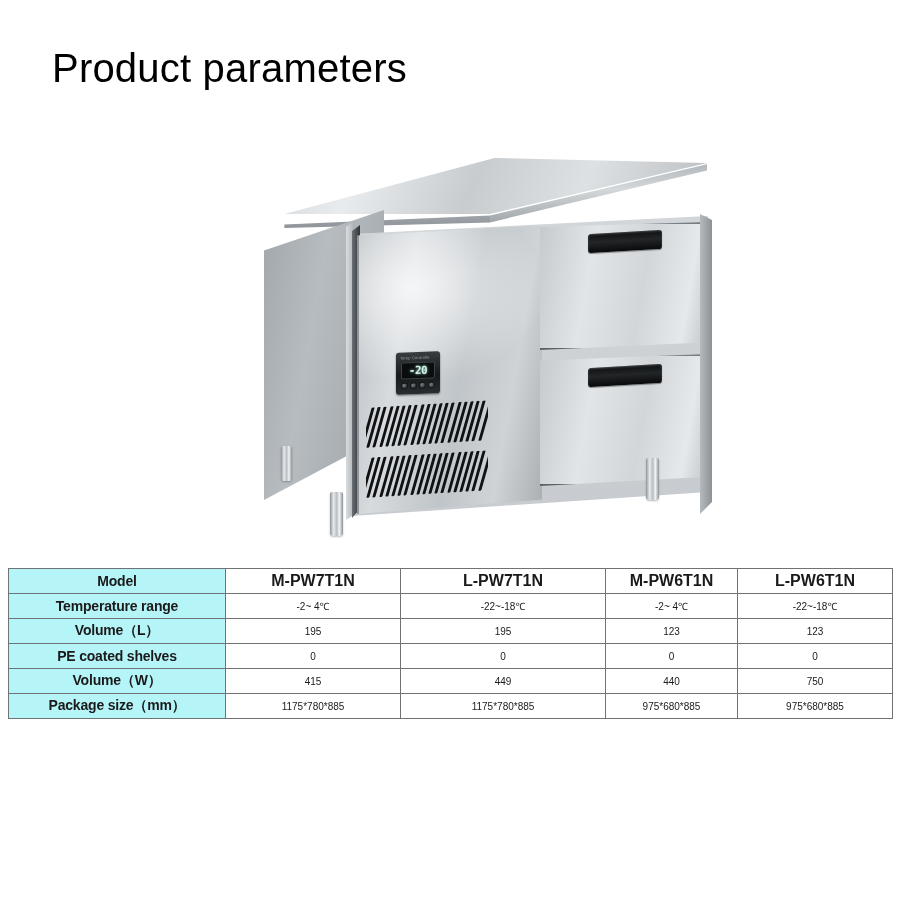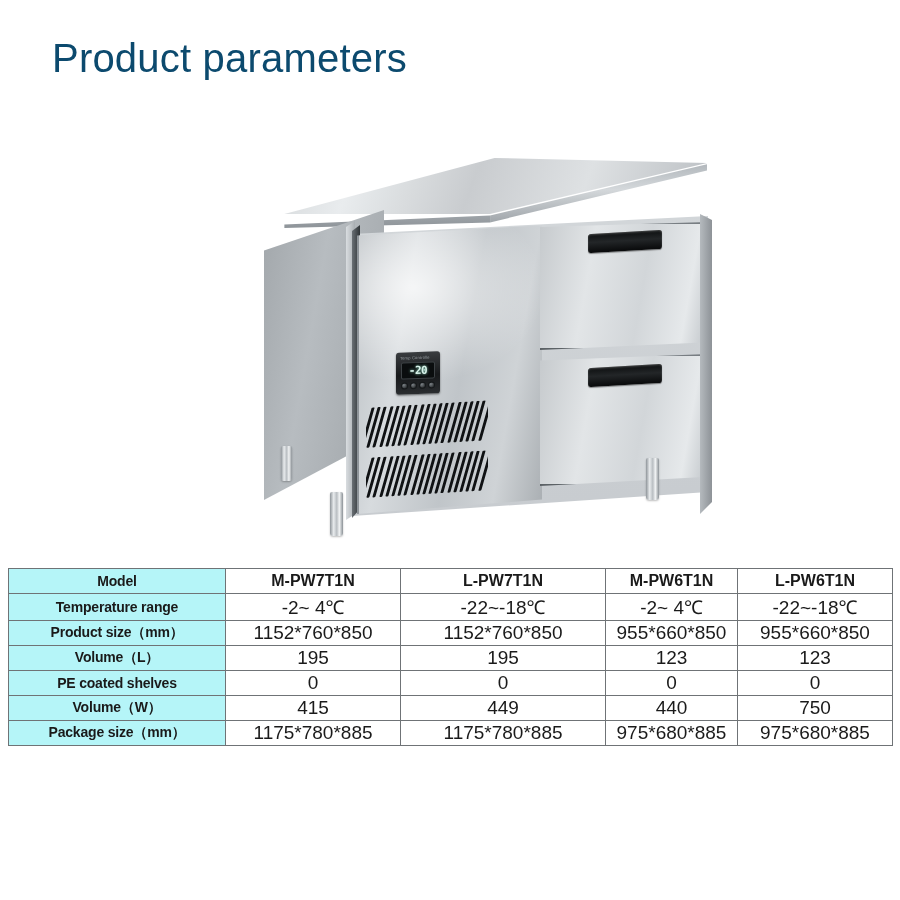--- a/index.html
+++ b/index.html
@@ -13,24 +13,24 @@
   }
   #page {
     position: relative;
     width: 900px; height: 900px;
     background: #ffffff;
   }
 
   
   #page-title {
     position: absolute;
-    left: 52px; top: 36px;
+    left: 52px; top: 46px;
     font-size: 40px;
     font-weight: 400;
-    color: #0c4a6e;
+    color: #000000;
     letter-spacing: 0.2px;
     white-space: nowrap;
   }
 
   
   #product-figure {
     position: absolute;
     left: 0px; top: 140px;
     width: 900px; height: 420px;
   }
@@ -239,21 +239,21 @@
     vertical-align: middle;
     padding: 0 2px;
     white-space: nowrap;
   }
   td.row-label {
     background: #b5f5f8;
     font-weight: bold;
     font-size: 14px;
     letter-spacing: -0.2px;
   }
-  td.val { background: #ffffff; font-size: 19px; }
+  td.val { background: #ffffff; font-size: 10px; }
   .col-label { width: 217px; }
   .col-a { width: 175px; }
   .col-b { width: 205px; }
   .col-c { width: 132px; }
   .col-d { width: 155px; }
   td.model-head { font-weight: bold; font-size: 16px; }
 </style>
 </head>
 <body>
 
@@ -369,27 +369,20 @@
             <td class="val model-head">L-PW6T1N</td>
           </tr>
           <tr>
             <td class="row-label">Temperature range</td>
             <td class="val">-2~ 4℃</td>
             <td class="val">-22~-18℃</td>
             <td class="val">-2~ 4℃</td>
             <td class="val">-22~-18℃</td>
           </tr>
           <tr>
-            <td class="row-label">Product size（mm）</td>
-            <td class="val">1152*760*850</td>
-            <td class="val">1152*760*850</td>
-            <td class="val">955*660*850</td>
-            <td class="val">955*660*850</td>
-          </tr>
-          <tr>
             <td class="row-label">Volume（L）</td>
             <td class="val">195</td>
             <td class="val">195</td>
             <td class="val">123</td>
             <td class="val">123</td>
           </tr>
           <tr>
             <td class="row-label">PE coated shelves</td>
             <td class="val">0</td>
             <td class="val">0</td>

